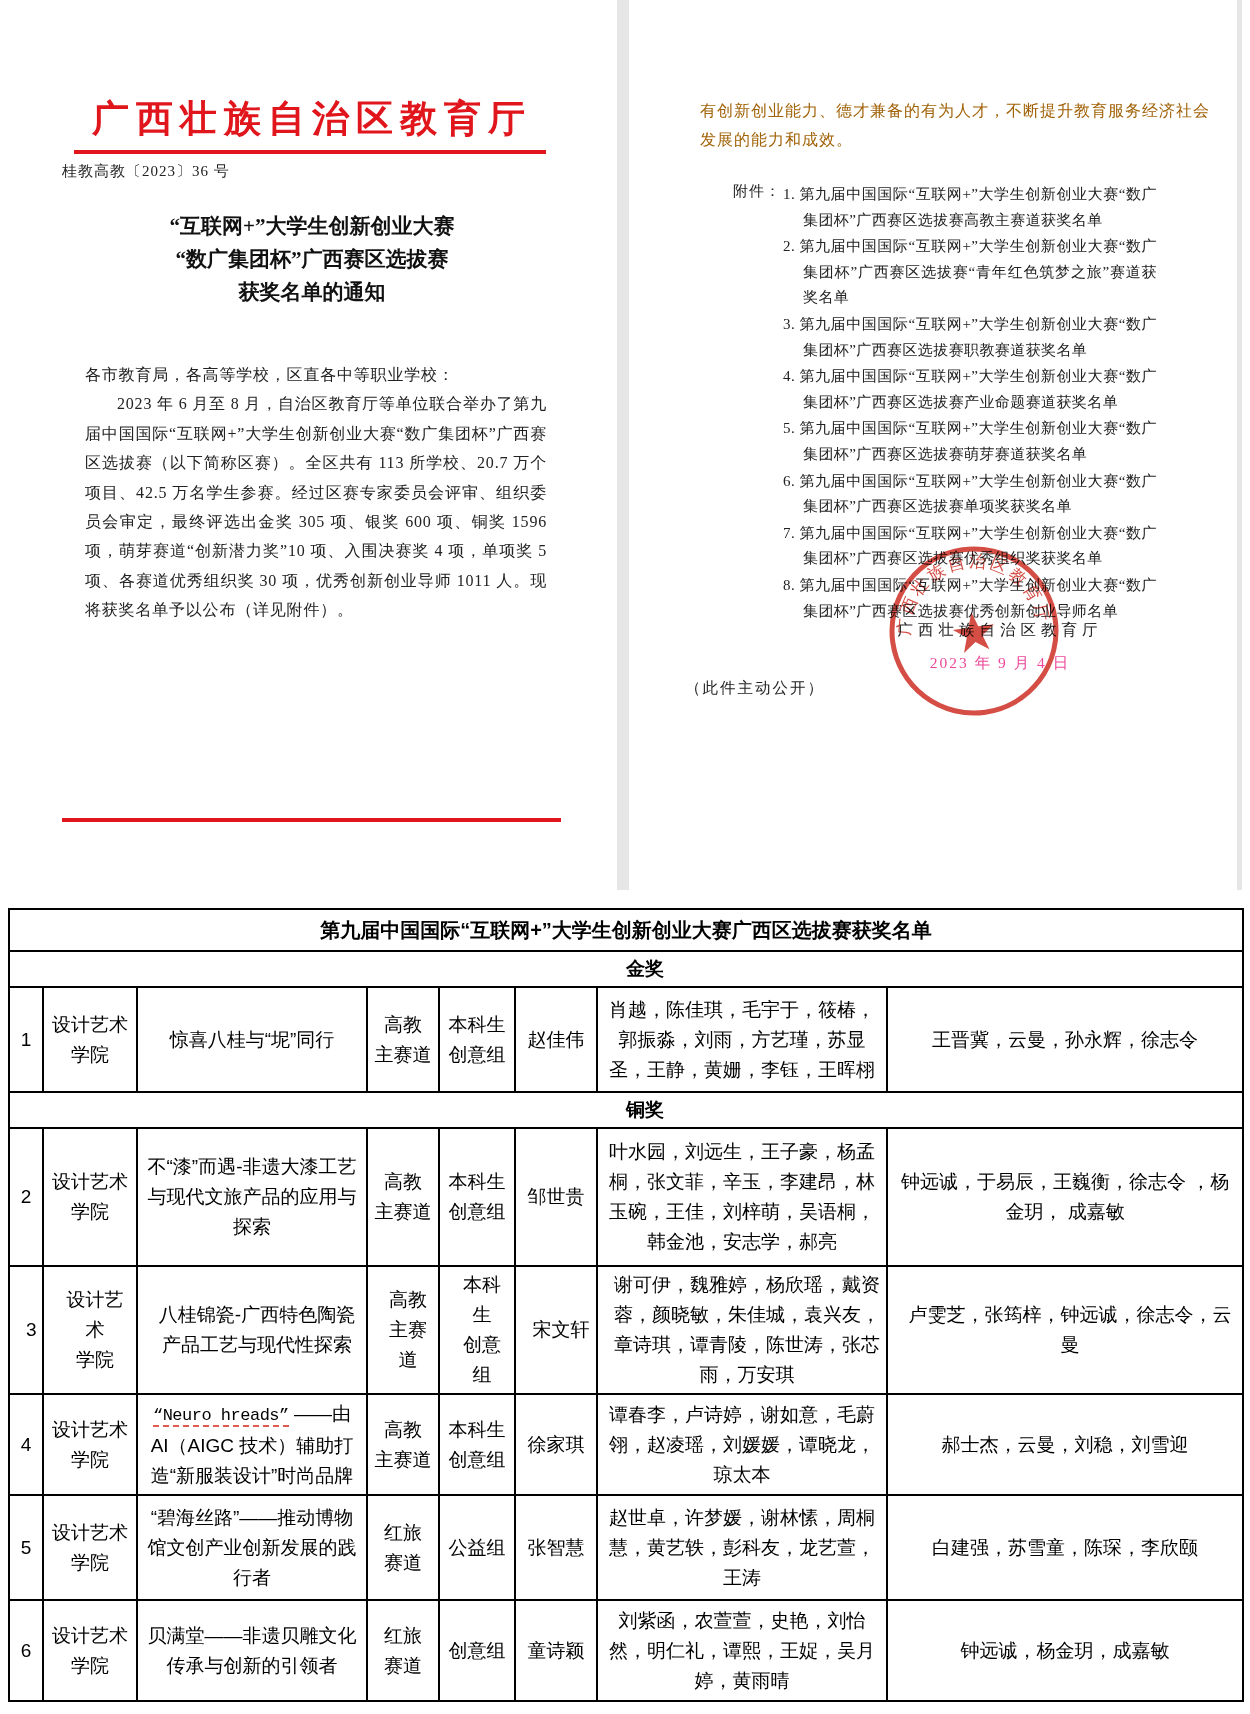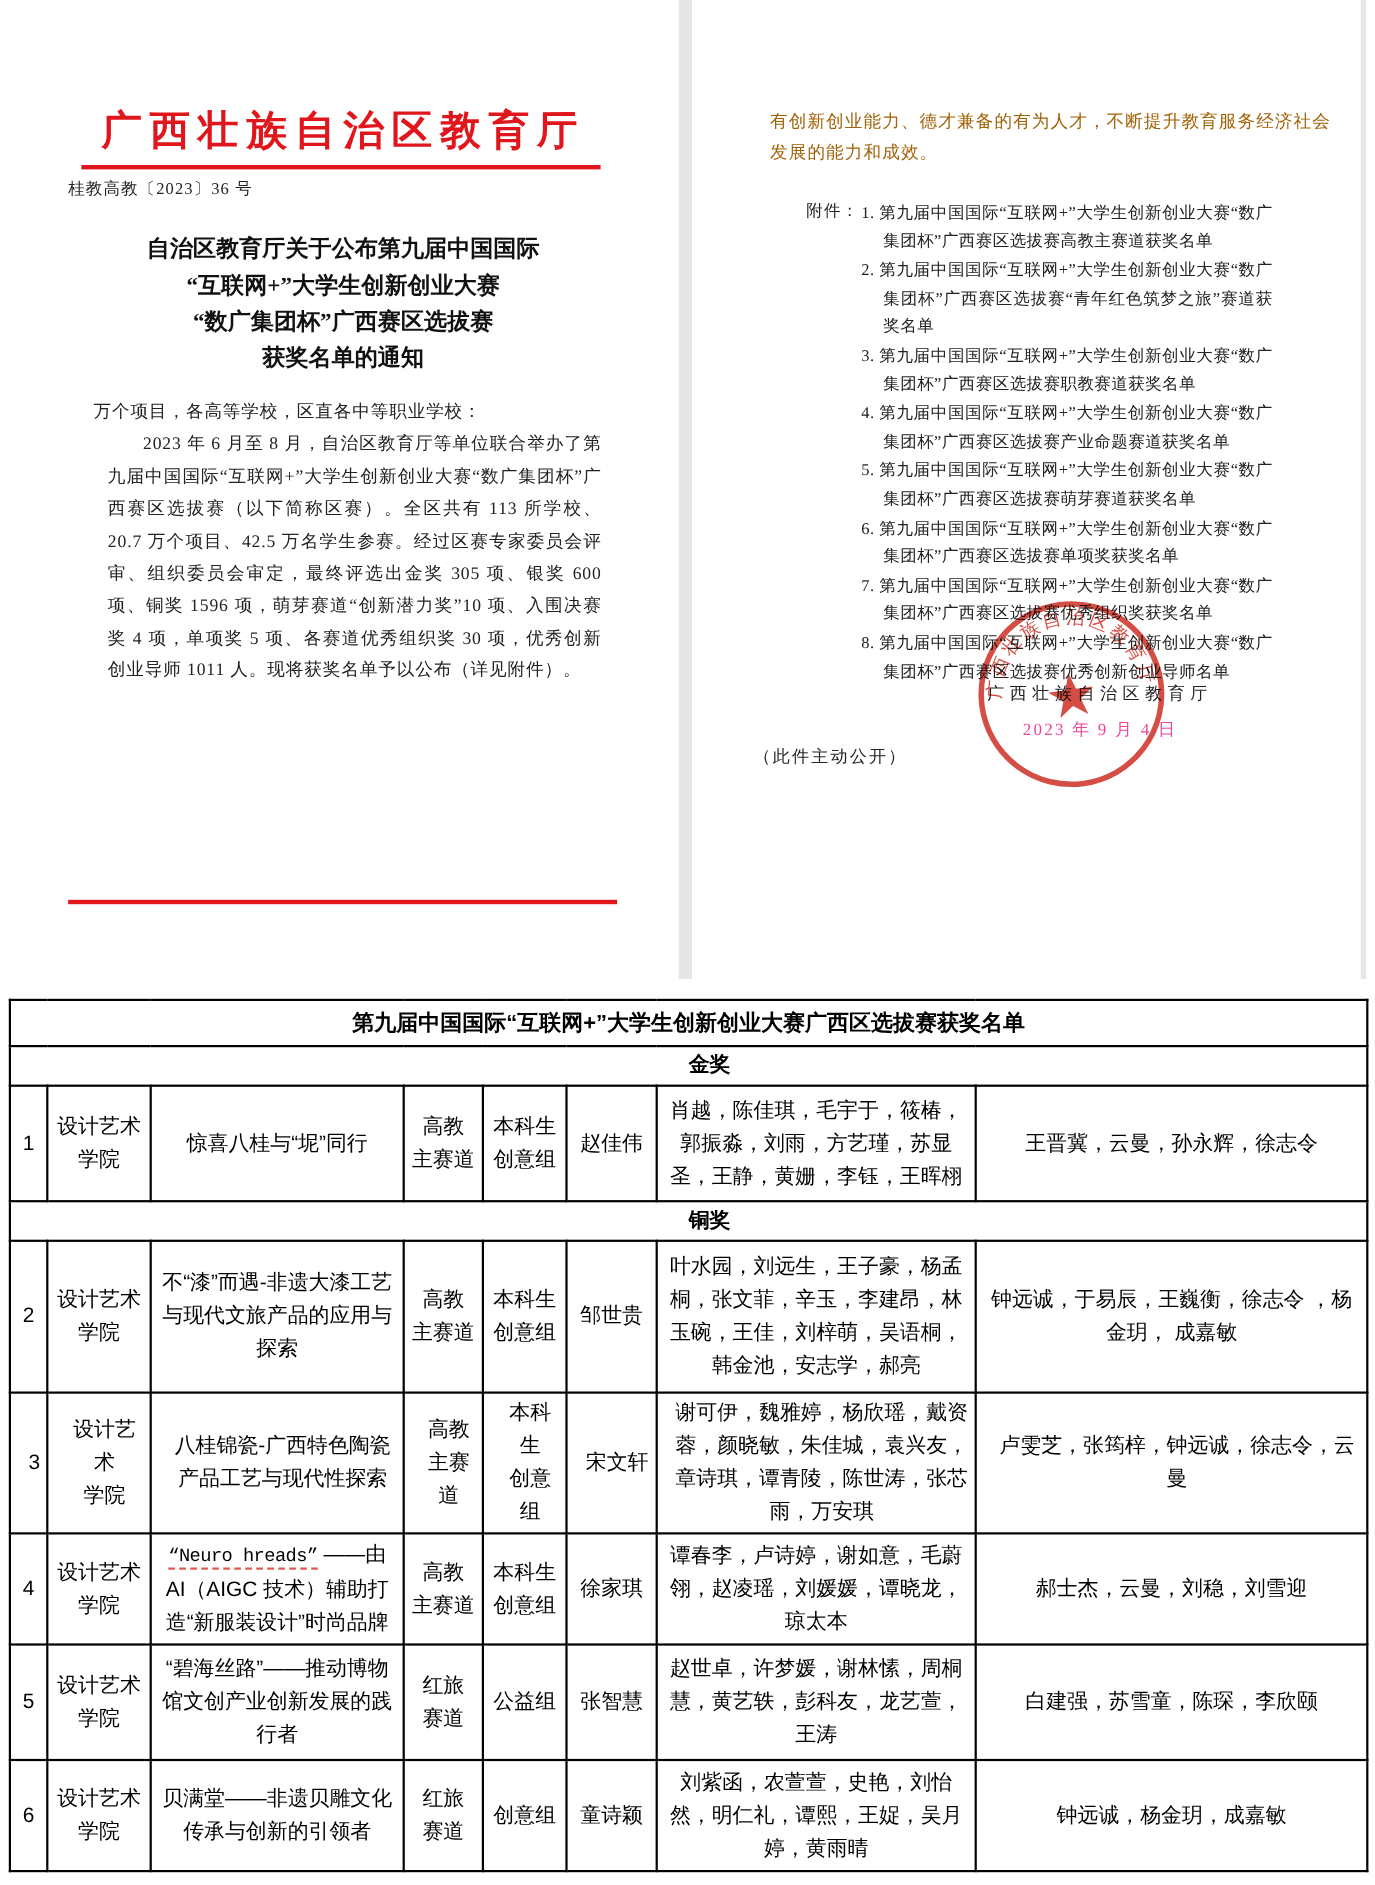--- a/index.html
+++ b/index.html
@@ -14,21 +14,21 @@
   .gov-header { left:62px; top:94px; width:500px; text-align:center;
                 font-size:37px; font-weight:700; color:#e0161c; letter-spacing:7px;
                 font-family:"Liberation Serif","DejaVu Serif",serif; }
   .red-rule-top { left:74px; top:150px; width:472px; height:4px; background:#e0161c; }
   .doc-number { left:62px; top:162px; width:436px; font-size:15px;
                 letter-spacing:1px; color:#222; }
   .doc-title { left:62px; top:210px; width:500px; text-align:center; font-size:21px;
                font-weight:700; line-height:33px; color:#111; }
   .p1-body { left:85px; top:360px; width:462px; font-size:16px; line-height:29.4px;
              text-align:justify; text-justify:inter-ideograph; letter-spacing:0.8px; color:#222; }
-  .p1-body p.indent { text-indent:2em;margin-left:13px; }
+  .p1-body p.indent { text-indent:2em; }
   .red-rule-bottom { left:62px; top:818px; width:499px; height:4px; background:#e0161c; }
 
   
   .p2-para { left:700px; top:96px; width:510px; font-size:16px; line-height:29.4px;
              text-align:justify; text-justify:inter-ideograph; letter-spacing:1px; color:#a16207; }
   .attach-label { left:733px; top:182px; font-size:15px; letter-spacing:1px; color:#222; }
   .attach-list { left:783px; top:182px; width:374px; font-size:15px; line-height:25.6px;
                  letter-spacing:0.4px; color:#222; }
   .attach-item { padding-left:20px; text-indent:-20px; margin-bottom:1px;
                  text-align:justify; text-justify:inter-ideograph; }
@@ -57,27 +57,26 @@
 </head>
 <body>
 
 <div>
 
   <div>
     <div class="abs gov-header">广西壮族自治区教育厅</div>
     <div class="abs red-rule-top"></div>
     <div class="abs doc-number">桂教高教〔2023〕36 号</div>
     <div class="abs doc-title">
-      <div>自治区教育厅关于公布第九届中国国际</div>
       <div>“互联网+”大学生创新创业大赛</div>
       <div>“数广集团杯”广西赛区选拔赛</div>
       <div>获奖名单的通知</div>
     </div>
     <div class="abs p1-body">
-      <p>万个项目，各高等学校，区直各中等职业学校：</p>
+      <p>各市教育局，各高等学校，区直各中等职业学校：</p>
       <p class="indent">2023 年 6 月至 8 月，自治区教育厅等单位联合举办了第九届中国国际“互联网+”大学生创新创业大赛“数广集团杯”广西赛区选拔赛（以下简称区赛）。全区共有 113 所学校、20.7 万个项目、42.5 万名学生参赛。经过区赛专家委员会评审、组织委员会审定，最终评选出金奖 305 项、银奖 600 项、铜奖 1596 项，萌芽赛道“创新潜力奖”10 项、入围决赛奖 4 项，单项奖 5 项、各赛道优秀组织奖 30 项，优秀创新创业导师 1011 人。现将获奖名单予以公布（详见附件）。</p>
     </div>
     <div class="abs red-rule-bottom"></div>
   </div>
 
   <div class="abs strip" style="left:617px; top:0; width:12px; height:890px;"></div>
   <div class="abs strip" style="left:1237px; top:0; width:5px; height:890px;"></div>
 
   <div>
     <div class="abs p2-para">有创新创业能力、德才兼备的有为人才，不断提升教育服务经济社会发展的能力和成效。</div>

